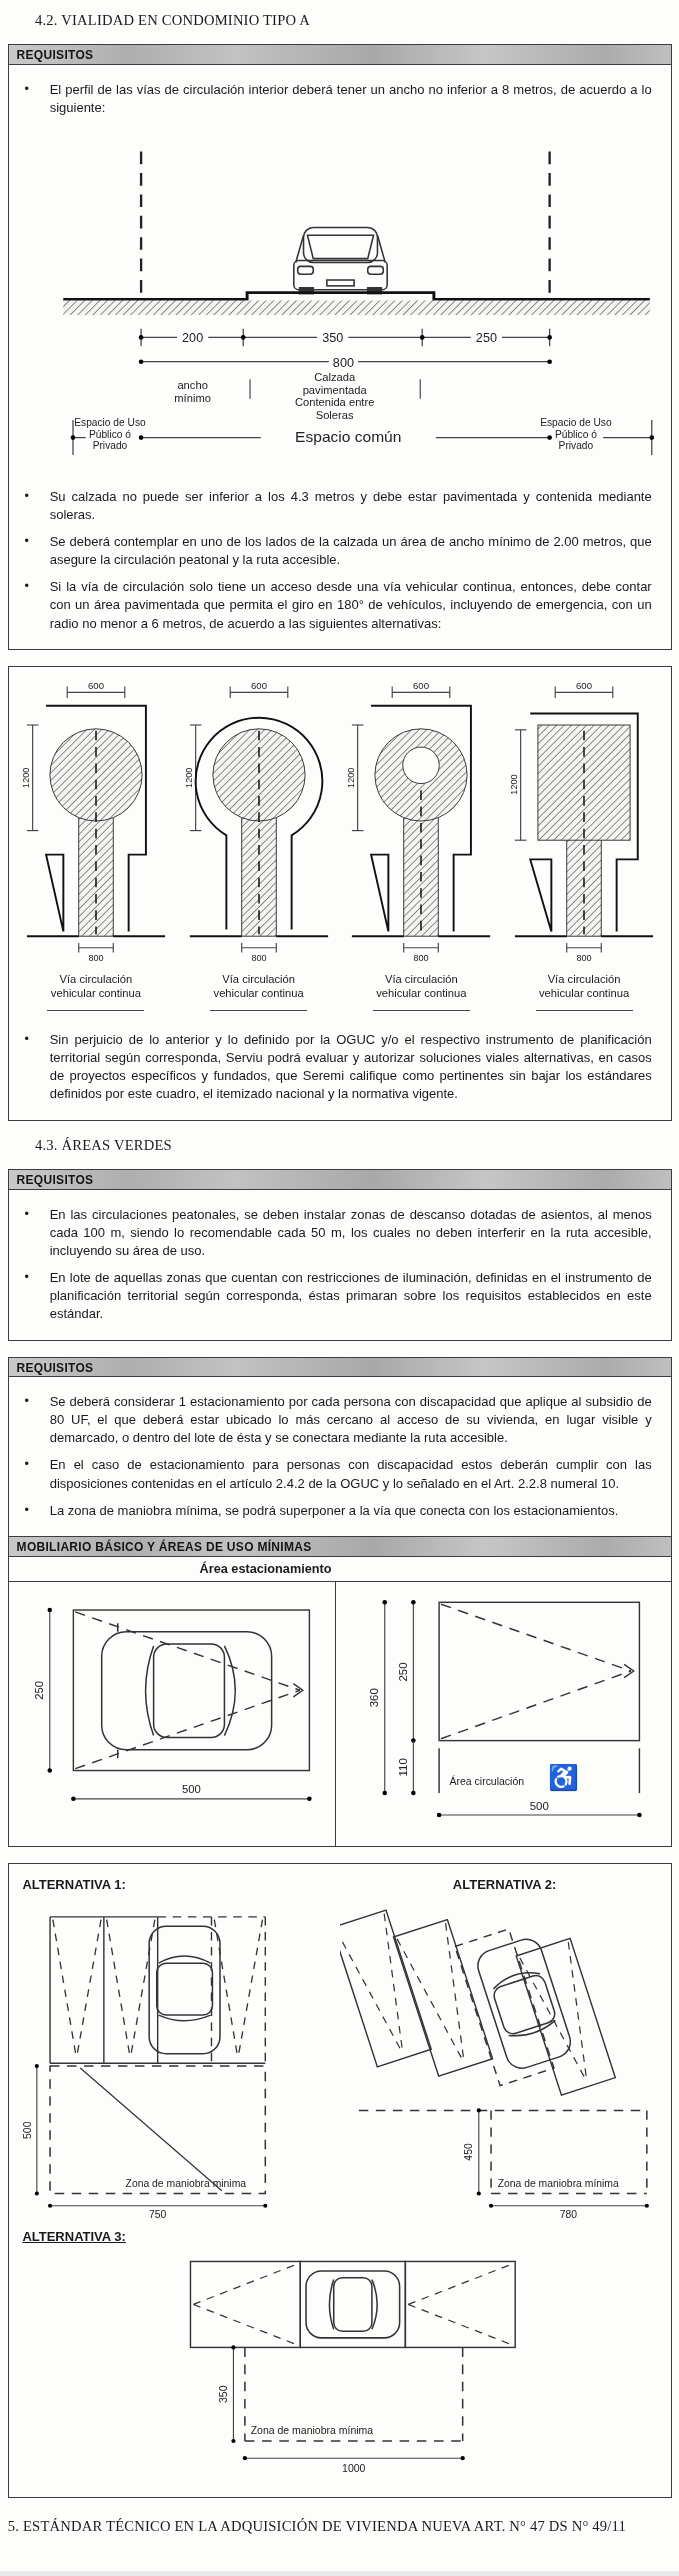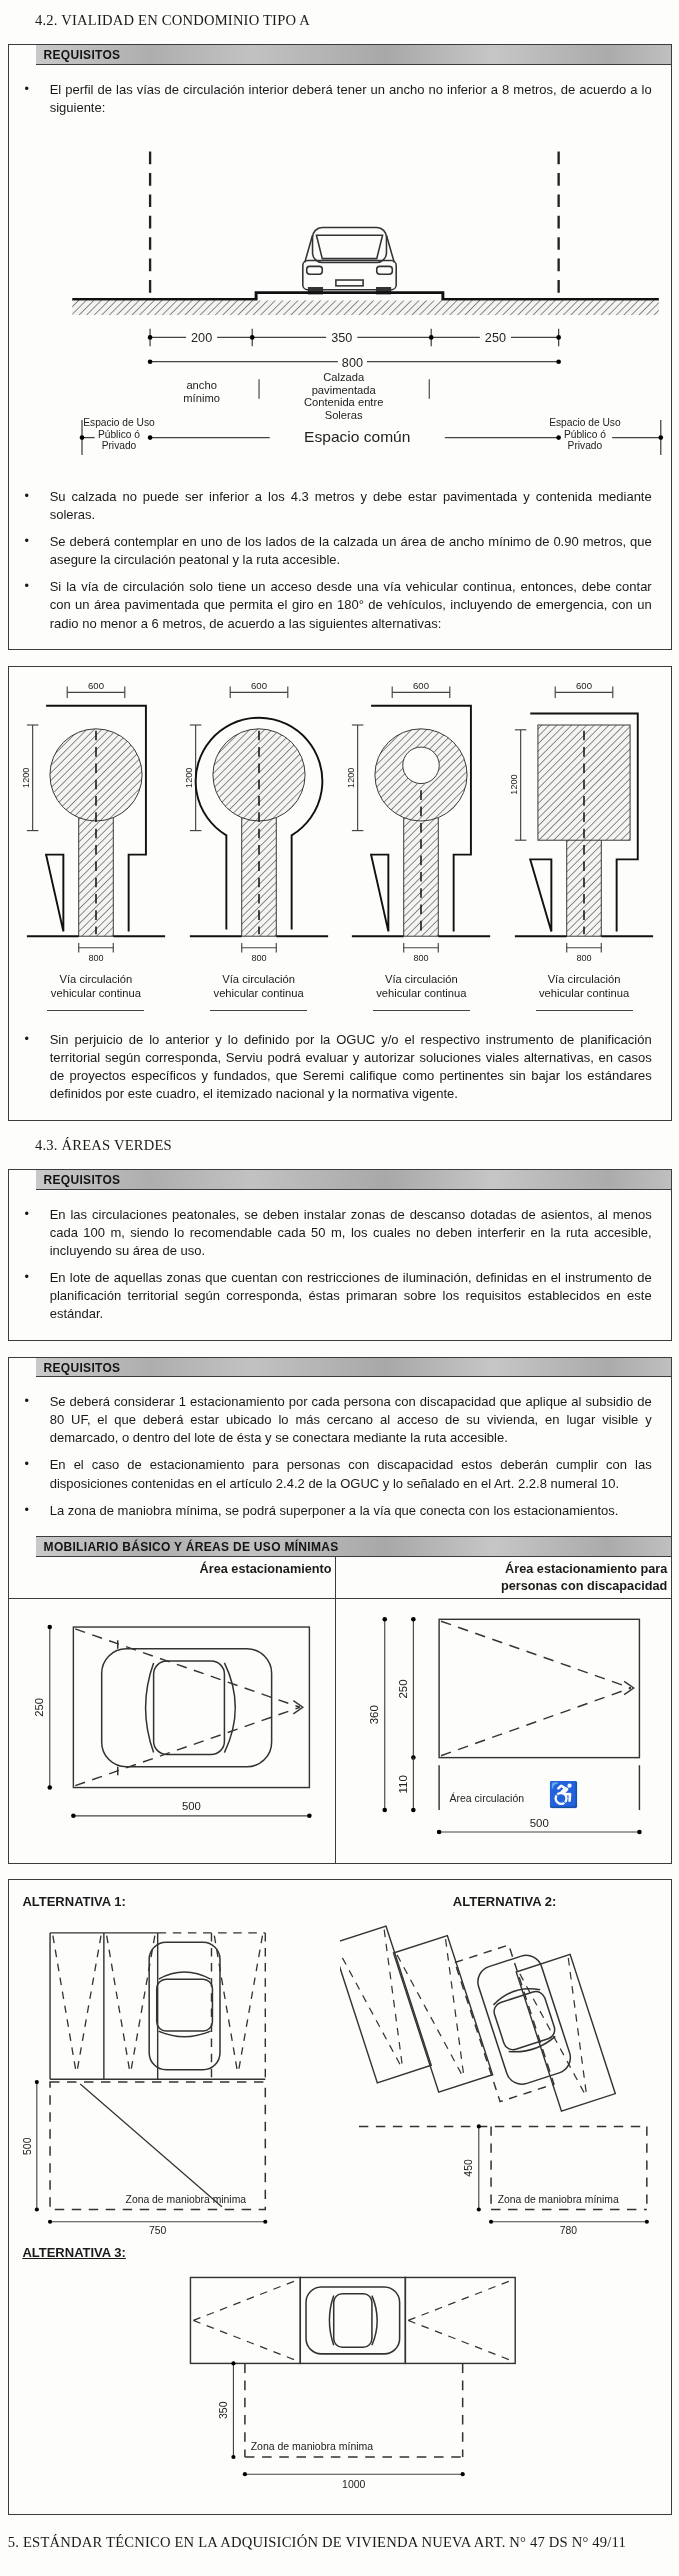--- a/index.html
+++ b/index.html
@@ -4,26 +4,26 @@
 <style>
   html,body{margin:0;padding:0;background:#e8e8e8;}
   .page{width:680px;margin:0 auto;background:#fdfdfc;color:#1a1a1a;
         font-family:"Liberation Sans",sans-serif;padding:7.8px 0 25px;}
   .sec-heading{font-family:"Liberation Serif",serif;font-size:14.6px;
         margin:3.9px 0 15.6px 35px;letter-spacing:0.2px;}
   .sec-heading.big{font-size:14.6px;margin:19.5px 7.8px 11.7px 7.8px;}
   .box{margin:0 7.8px 15.6px 7.8px;border:1.6px solid #3c3c3c;background:#fdfdfc;}
   .graybar{background:linear-gradient(90deg,#c9c9c9,#aeaeae 18%,#c2c2c2 34%,#a8a8a8 55%,#c6c6c6 72%,#ababab 90%,#bfbfbf);
         border-bottom:1.6px solid #3c3c3c;padding:2.9px 7.8px 1.9px 7.8px;
-        font-weight:bold;font-size:12px;color:#141414;letter-spacing:0.3px;margin-left:27px;}
+        font-weight:bold;font-size:12px;color:#141414;letter-spacing:0.3px;}
   .bullets{padding:15.6px 19.5px 7.8px 15.6px;}
   .bullet-row{display:flex;gap:15.6px;margin-bottom:8.8px;}
   .bullet-dot{flex:0 0 9.7px;font-size:12.7px;line-height:1.4;}
   .bullet-text{flex:1;font-size:13px;line-height:1.4;text-align:justify;}
-  .fig-center{text-align:right;margin:3.9px 0 9.7px 0;}
+  .fig-center{text-align:center;margin:3.9px 0 9.7px 0;}
   svg text{font-family:"Liberation Sans",sans-serif;fill:#222;}
   .turn-row{display:flex;justify-content:space-around;padding:9.7px 5.8px 3.9px 5.8px;}
   .turn-fig{width:156px;text-align:center;}
   .turn-cap{font-size:11.2px;line-height:1.25;margin-top:3.9px;}
   .turn-underline{width:97px;border-top:1.9px solid #444;margin:9.7px auto 0 auto;}
   .mob-headrow{display:grid;grid-template-columns:49.3% 50.7%;border-bottom:1.6px solid #3c3c3c;}
   .mob-headcell{padding:3.9px 3.9px;text-align:right;font-weight:bold;font-size:12.7px;line-height:1.3;}
   .mob-headcell+.mob-headcell{border-left:1.6px solid #3c3c3c;}
   .mob-bodyrow{display:grid;grid-template-columns:49.3% 50.7%;}
   .mob-bodycell{padding:5.8px 1.9px;text-align:center;}
@@ -137,21 +137,21 @@
       </svg>
     </div>
 
     <div class="bullets">
       <div class="bullet-row">
         <span class="bullet-dot">•</span>
         <span class="bullet-text">Su calzada no puede ser inferior a los 4.3 metros y debe estar pavimentada y contenida  mediante soleras.</span>
       </div>
       <div class="bullet-row">
         <span class="bullet-dot">•</span>
-        <span class="bullet-text">Se deberá contemplar en uno de los lados de la calzada un área de ancho mínimo de 0.90 metros, que asegure la circulación peatonal y la ruta accesible.</span>
+        <span class="bullet-text">Se deberá contemplar en uno de los lados de la calzada un área de ancho mínimo de 2.00 metros, que asegure la circulación peatonal y la ruta accesible.</span>
       </div>
       <div class="bullet-row">
         <span class="bullet-dot">•</span>
         <span class="bullet-text">Si la vía de circulación solo tiene un acceso desde una vía vehicular continua, entonces, debe contar con un área pavimentada que permita el giro en 180° de vehículos, incluyendo de emergencia, con un radio no menor a 6 metros, de acuerdo a las siguientes alternativas:</span>
       </div>
     </div>
   </div>
 
   <div class="box">
     <div class="turn-row">
@@ -339,24 +339,20 @@
       <div class="bullet-row">
         <span class="bullet-dot">•</span>
         <span class="bullet-text">La zona de maniobra mínima, se podrá superponer a la vía que conecta con los estacionamientos.</span>
       </div>
     </div>
 
     <div class="graybar" style="border-top:1.6px solid #3c3c3c;">MOBILIARIO BÁSICO Y ÁREAS DE USO MÍNIMAS</div>
 
     <div class="mob-headrow">
       <div class="mob-headcell">Área estacionamiento</div>
-      <div class="mob-headcell">
-        <div>Área estacionamiento para</div>
-        <div>personas con discapacidad</div>
-      </div>
     </div>
 
     <div class="mob-bodyrow">
 
       <div class="mob-bodycell">
         <svg width="321" height="248" viewBox="0 0 340 260">
           <rect x="65" y="22" width="250" height="170" fill="none" stroke="#333" stroke-width="1.5"></rect>
           <g stroke="#333" stroke-width="1.5" stroke-dasharray="11 8" fill="none">
             <line x1="67" y1="24" x2="305" y2="107"></line>
               <line x1="67" y1="190" x2="305" y2="107"></line>

